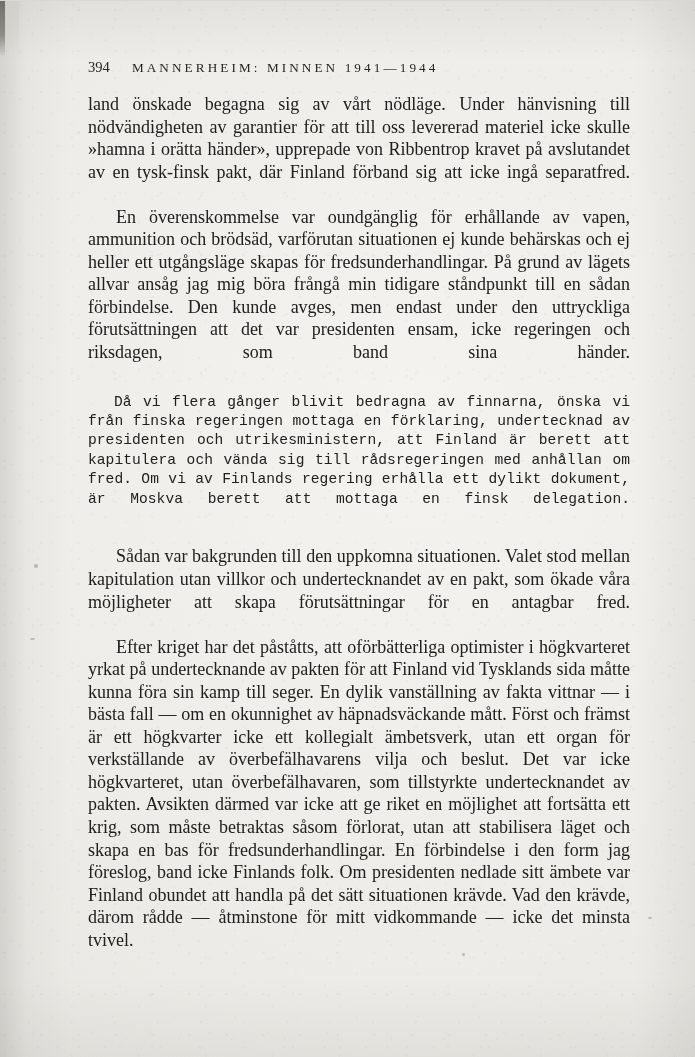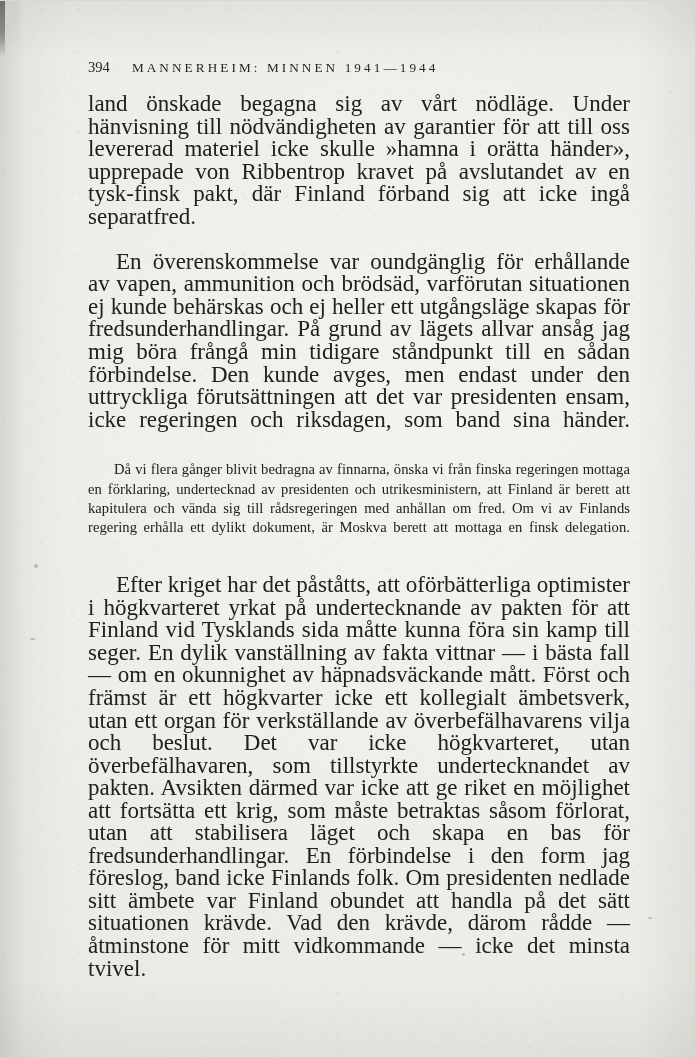--- a/index.html
+++ b/index.html
@@ -78,38 +78,39 @@
     letter-spacing: 0;
     margin-right: 22px;
   }
   .runhead .title {
     letter-spacing: 3.1px;
     font-size: 13.2px;
   }
 
   .body {
     margin-top: 17px;
-    font-size: 23px;
+    font-size: 18px;
     line-height: 22.55px;
     text-align: justify;
     text-justify: inter-word;
     hyphens: none;
   }
   .body p {
     margin: 0;
     text-indent: 28px;
   }
   .body p.noindent { text-indent: 0; }
 
   .quote {
     margin: 6.5px 0 5.5px 0;
     font-size: 14.6px;
     line-height: 19.4px;
     text-align: justify;
     letter-spacing: .05px;
+    font-family: Liberation Mono, monospace;
   }
   .quote p {
     margin: 0;
     text-indent: 26px;
   }
 
   
   .body p::after, .quote p::after {
     content: "";
     display: inline-block;
@@ -145,17 +146,18 @@
     <div class="body">
       <p class="noindent">land önskade begagna sig av vårt nödläge. Under hänvisning till nödvändigheten av garantier för att till oss levererad materiel icke skulle »hamna i orätta händer», upprepade von Ribbentrop kravet på avslutandet av en tysk-finsk pakt, där Finland förband sig att icke ingå separatfred.</p>
       <p>En överenskommelse var oundgänglig för erhållande av vapen, ammunition och brödsäd, varförutan situationen ej kunde behärskas och ej heller ett utgångsläge skapas för fredsunderhandlingar. På grund av lägets allvar ansåg jag mig böra frångå min tidigare ståndpunkt till en sådan förbindelse. Den kunde avges, men endast under den uttryckliga förutsättningen att det var presidenten ensam, icke regeringen och riksdagen, som band sina händer.</p>
     </div>
 
     <div class="quote">
       <p>Då vi flera gånger blivit bedragna av finnarna, önska vi från finska regeringen mottaga en förklaring, undertecknad av presidenten och utrikesministern, att Finland är berett att kapitulera och vända sig till rådsregeringen med anhållan om fred. Om vi av Finlands regering erhålla ett dylikt dokument, är Moskva berett att mottaga en finsk delegation.</p>
     </div>
 
     <div class="body">
+      <p>Sådan var bakgrunden till den uppkomna situationen. Valet stod mellan kapitulation utan villkor och undertecknandet av en pakt, som ökade våra möjligheter att skapa förutsättningar för en antagbar fred.</p>
       <p>Efter kriget har det påståtts, att oförbätterliga optimister i högkvarteret yrkat på undertecknande av pakten för att Finland vid Tysklands sida måtte kunna föra sin kamp till seger. En dylik vanställning av fakta vittnar — i bästa fall — om en okunnighet av häpnadsväckande mått. Först och främst är ett högkvarter icke ett kollegialt ämbetsverk, utan ett organ för verkställande av överbefälhavarens vilja och beslut. Det var icke högkvarteret, utan överbefälhavaren, som tillstyrkte undertecknandet av pakten. Avsikten därmed var icke att ge riket en möjlighet att fortsätta ett krig, som måste betraktas såsom förlorat, utan att stabilisera läget och skapa en bas för fredsunderhandlingar. En förbindelse i den form jag föreslog, band icke Finlands folk. Om presidenten nedlade sitt ämbete var Finland obundet att handla på det sätt situationen krävde. Vad den krävde, därom rådde — åtminstone för mitt vidkommande — icke det minsta tvivel.</p>
     </div>
 
   </div>
 </div>
 
 </body></html>

